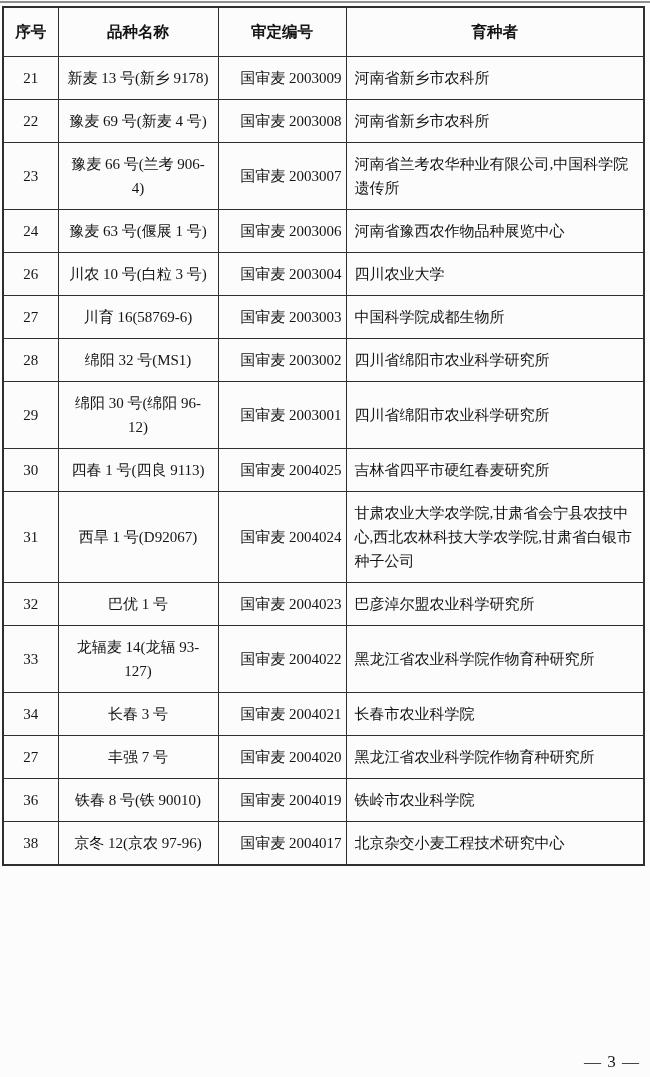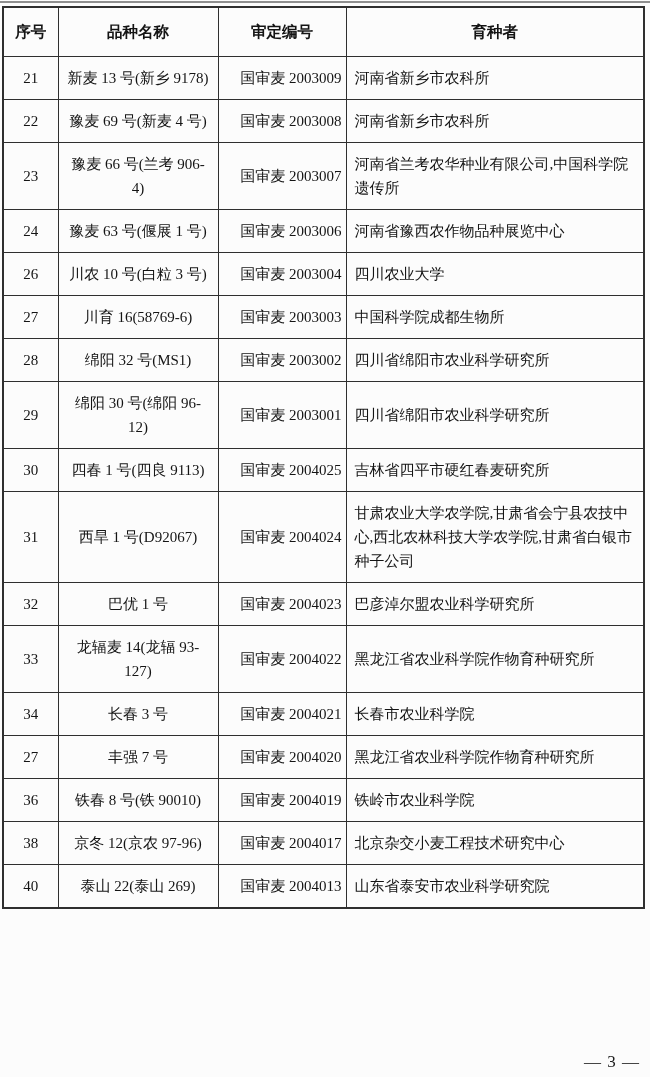--- a/index.html
+++ b/index.html
@@ -187,24 +187,18 @@
       <td class="cell-name">铁春 8 号(铁 90010)</td>
       <td class="cell-code">国审麦 2004019</td>
       <td class="cell-breeder">铁岭市农业科学院</td>
     </tr>
         <tr>
       <td class="cell-no">38</td>
       <td class="cell-name">京冬 12(京农 97-96)</td>
       <td class="cell-code">国审麦 2004017</td>
       <td class="cell-breeder">北京杂交小麦工程技术研究中心</td>
     </tr>
-        <tr>
-      <td class="cell-no">40</td>
-      <td class="cell-name">泰山 22(泰山 269)</td>
-      <td class="cell-code">国审麦 2004013</td>
-      <td class="cell-breeder">山东省泰安市农业科学研究院</td>
-    </tr>
       </tbody>
   </table>
 
   <div class="page-number">— 3 —</div>
 
 </div>
 
 </body></html>

